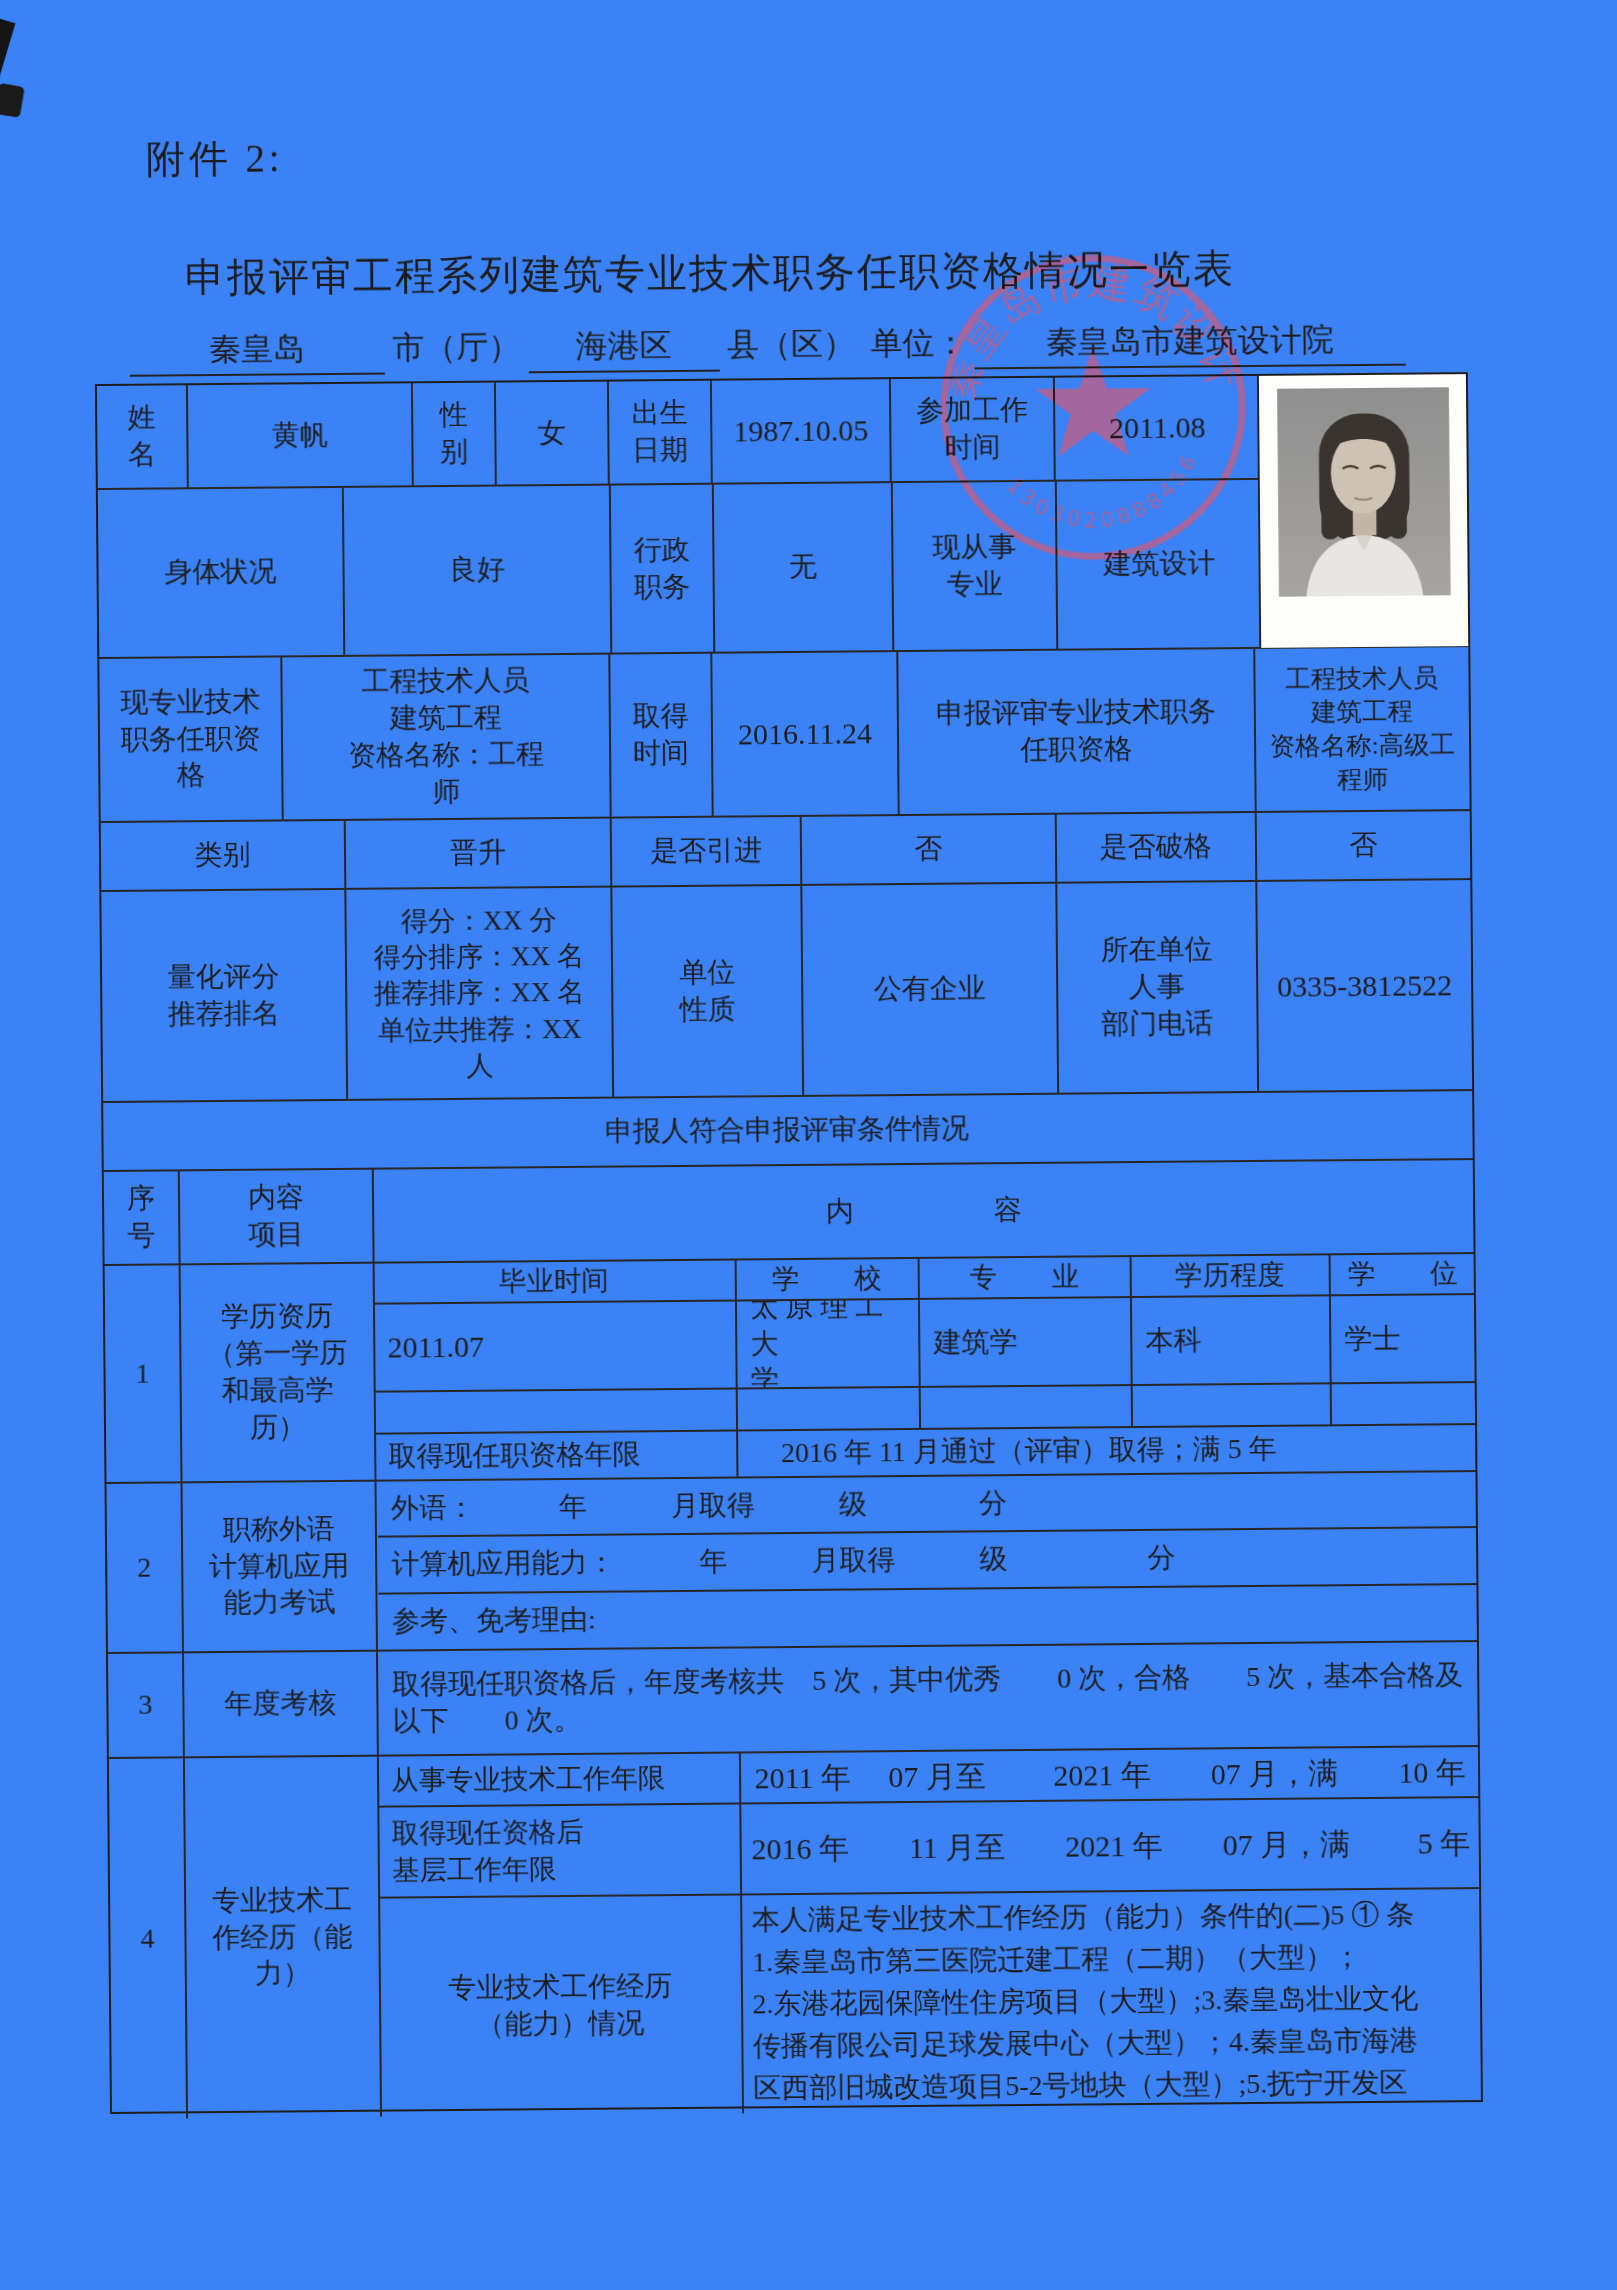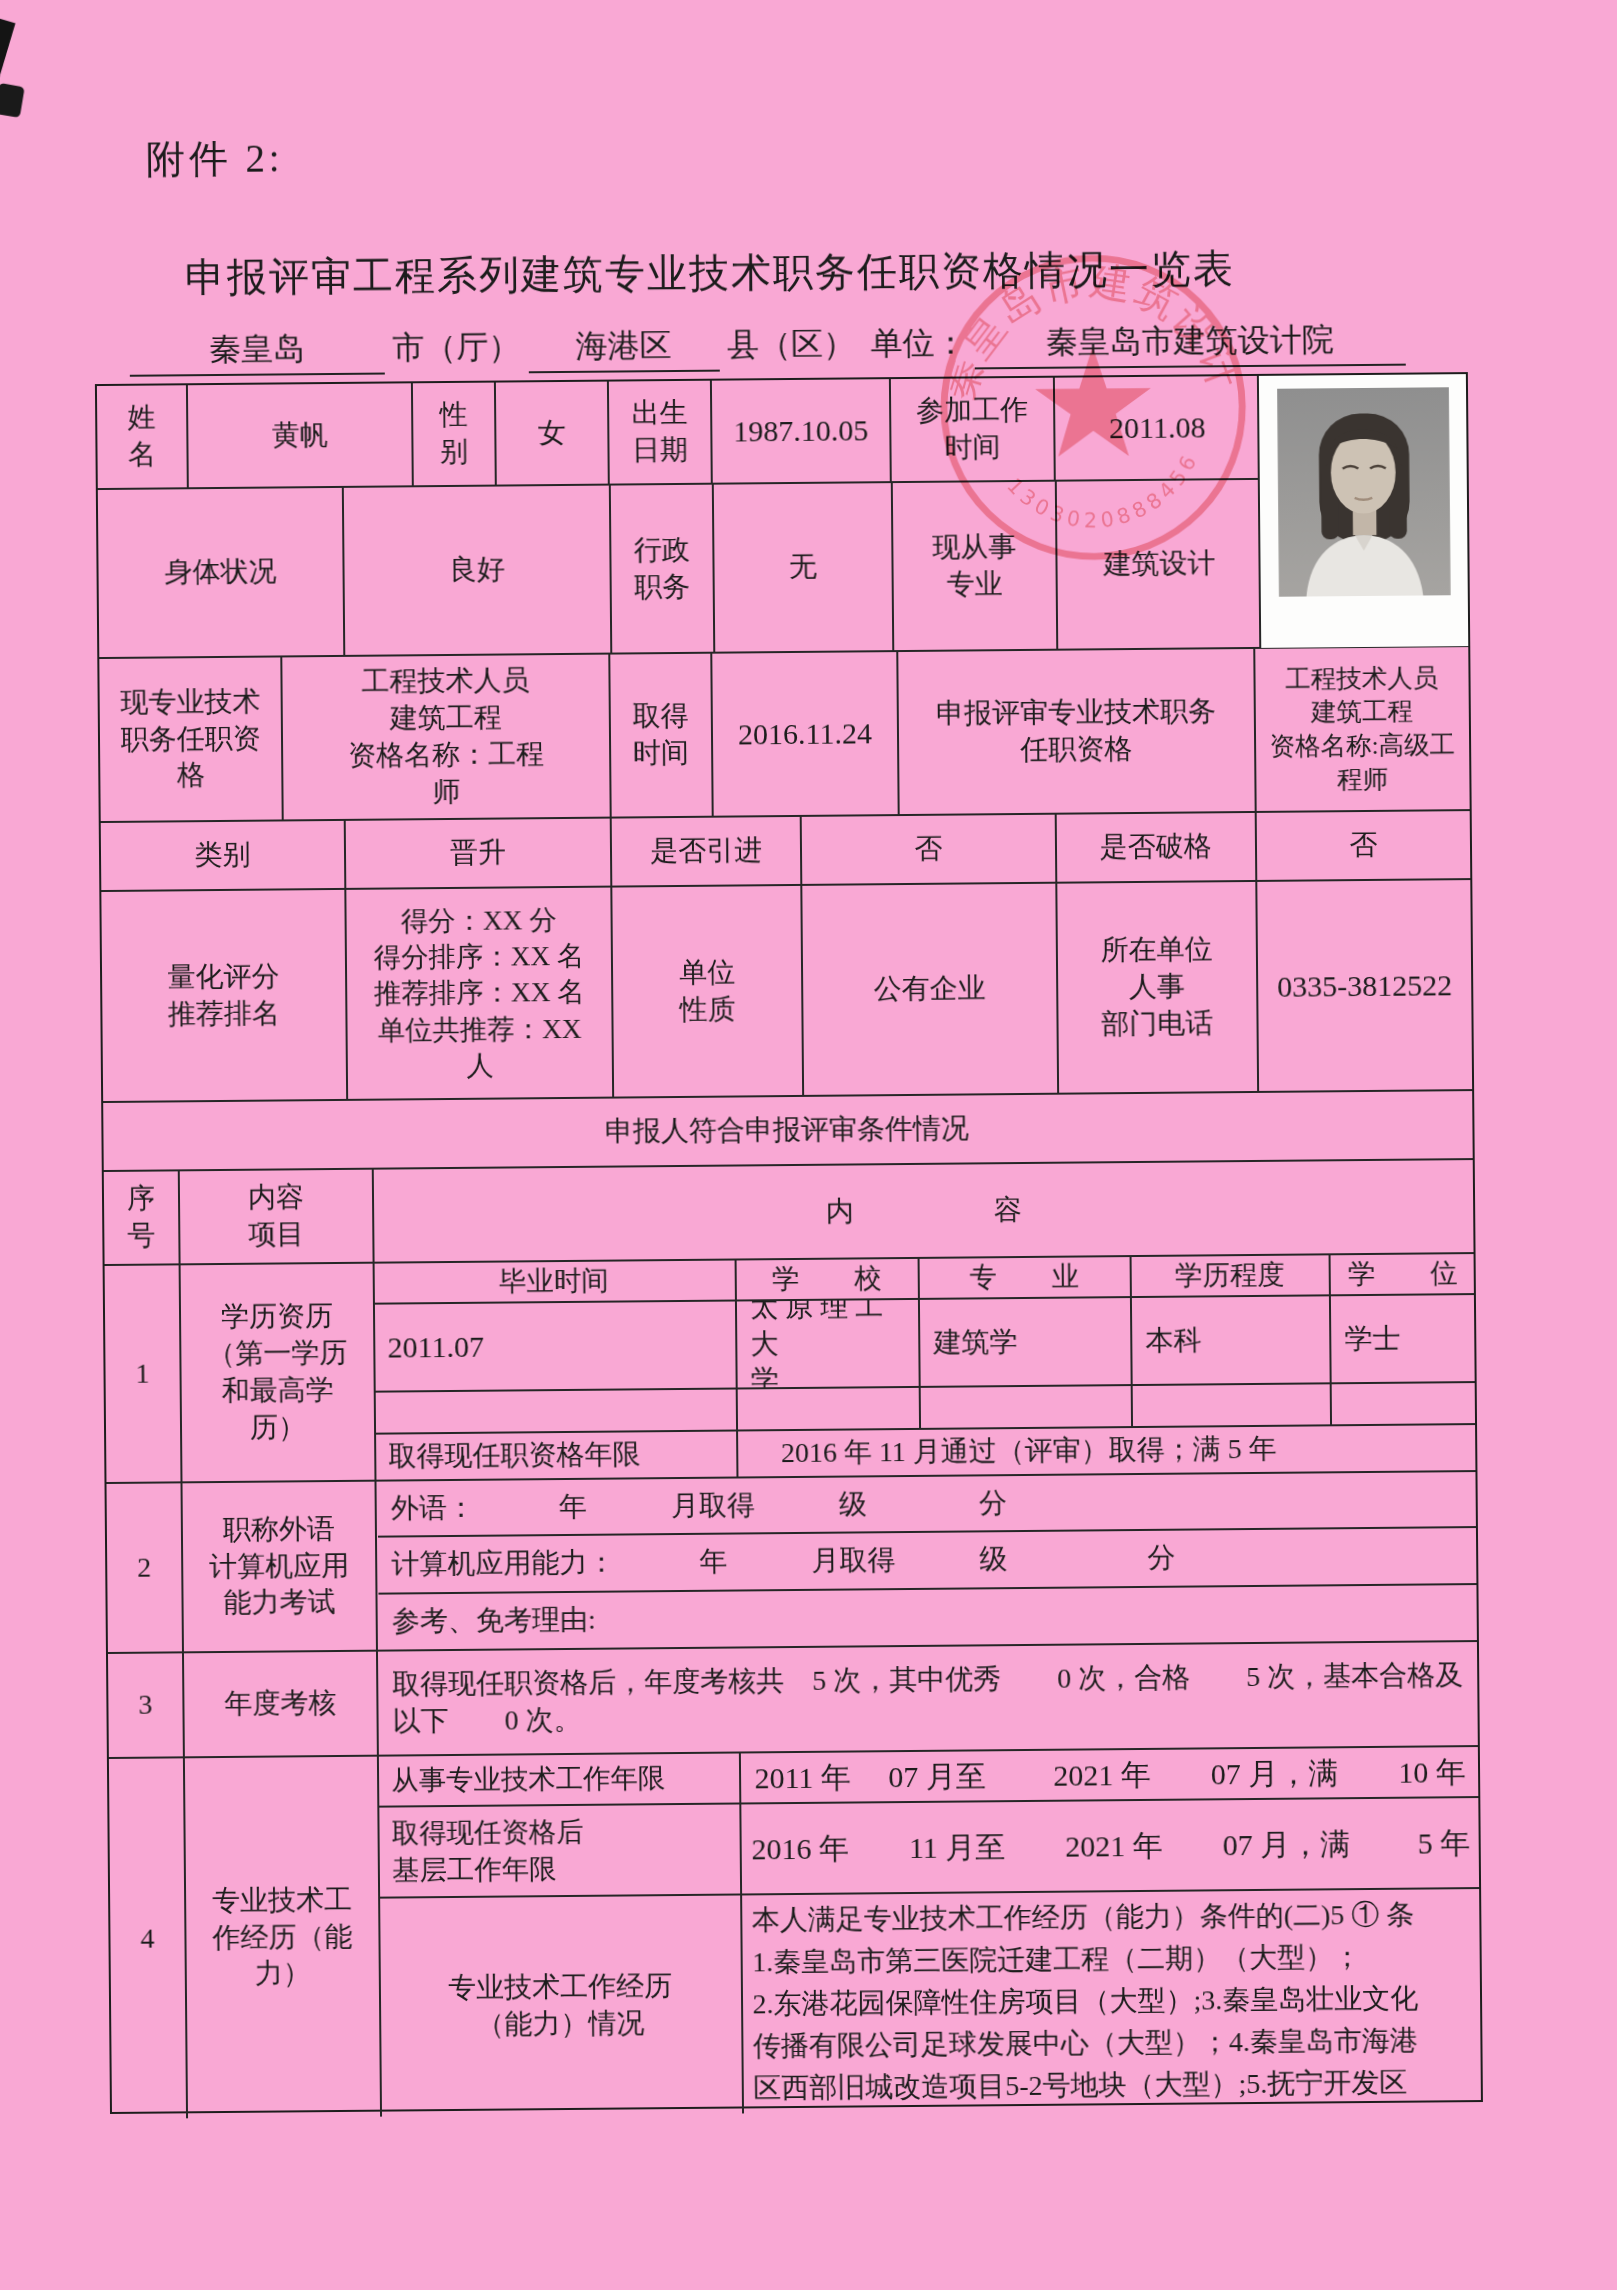--- a/index.html
+++ b/index.html
@@ -1,18 +1,18 @@
 <!DOCTYPE html>
 <html><head>
 <meta charset="utf-8">
 <style>
   html,body{margin:0;padding:0;background:#e8e8e6;}
   #page{
     position:relative; width:1617px; height:2291px; margin:0 auto;
-    background:#f9a8d4; overflow:hidden;
+    background:#3b82f6; overflow:hidden;
     font-family:"Liberation Serif","DejaVu Serif",serif;
     color:#1c1c1c;
   }
   #scan{position:absolute; inset:0; transform:rotate(-0.5deg); transform-origin:110px 2114px;}
 
   
   .art1{position:absolute; left:-9.8px; top:15.7px; width:33px; height:78px; background:#141414; transform:rotate(17deg);}
   .art2{position:absolute; left:13.7px; top:84px; width:25.5px; height:31px; background:#1a1a1a; transform:rotate(10deg); border-radius:4.9px;}
 
   .attachment{position:absolute; left:163px; top:133px; font-size:39px; letter-spacing:3.9px;}

